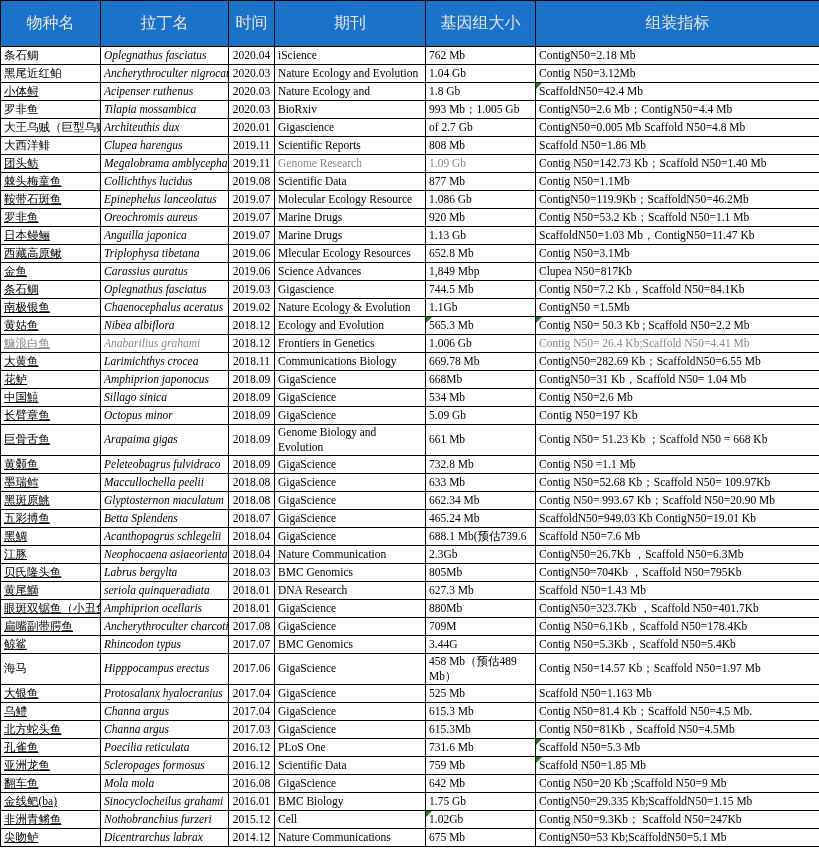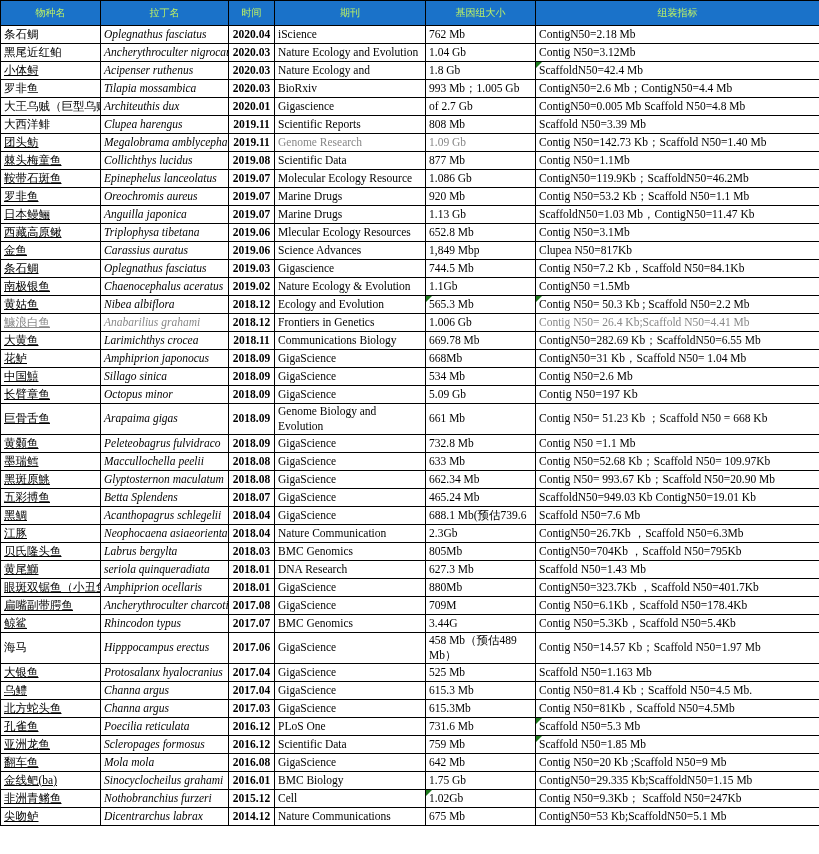--- a/index.html
+++ b/index.html
@@ -1,27 +1,27 @@
 <!DOCTYPE html>
 <html><head>
 <meta charset="utf-8">
 <style>
   html,body{margin:0;padding:0;background:#fff;}
   .sheet{width:819px;min-height:854px;background:#fff;overflow:hidden;}
   table{border-collapse:collapse;table-layout:fixed;width:819px;
         font-family:"Liberation Serif",serif;}
   th,td{border:1px solid #000;box-sizing:border-box;}
-  thead th{background:#1a72c9;color:#bef264;font-size:10px;font-weight:normal;
-           height:21px;text-align:center;padding:5px 2px;overflow:hidden;white-space:nowrap;}
+  thead th{background:#1a72c9;color:#e5e5e5;font-size:16px;font-weight:normal;
+           height:21px;text-align:center;padding:12px 2px;overflow:hidden;white-space:nowrap;}
   td{font-size:11.5px;line-height:1.3;height:18px;padding:0 3px;
      vertical-align:middle;overflow:hidden;color:#000;}
   .c-species{white-space:nowrap;}
   .c-species.u{text-decoration:underline;}
   .c-latin{font-style:italic;white-space:nowrap;}
-  .c-date{text-align:center;white-space:nowrap;font-weight:bold;}
+  .c-date{text-align:center;white-space:nowrap;}
   .c-journal{}
   .c-genome{}
   .c-metrics{}
   td.gray{color:#878787;}
   td.small{font-size:12px;}
   td.flag{position:relative;}
   td.flag::before{content:"";position:absolute;top:0;left:0;width:0;height:0;
     border-top:6px solid #1d7a1d;border-right:6px solid transparent;}
 </style>
 </head>
@@ -92,21 +92,21 @@
     <td class="c-genome">of 2.7 Gb</td>
     <td class="c-metrics">ContigN50=0.005 Mb Scaffold N50=4.8 Mb</td>
   </tr>
 
   <tr>
     <td class="c-species">大西洋鲱</td>
     <td class="c-latin">Clupea harengus</td>
     <td class="c-date">2019.11</td>
     <td class="c-journal">Scientific Reports</td>
     <td class="c-genome">808 Mb</td>
-    <td class="c-metrics">Scaffold N50=3.39 Mb</td>
+    <td class="c-metrics">Scaffold N50=1.86 Mb</td>
   </tr>
 
   <tr>
     <td class="c-species u">团头鲂</td>
     <td class="c-latin">Megalobrama amblycephala</td>
     <td class="c-date">2019.11</td>
     <td class="c-journal gray">Genome Research</td>
     <td class="c-genome gray">1.09 Gb</td>
     <td class="c-metrics">Contig N50=142.73 Kb；Scaffold N50=1.40 Mb</td>
   </tr>

